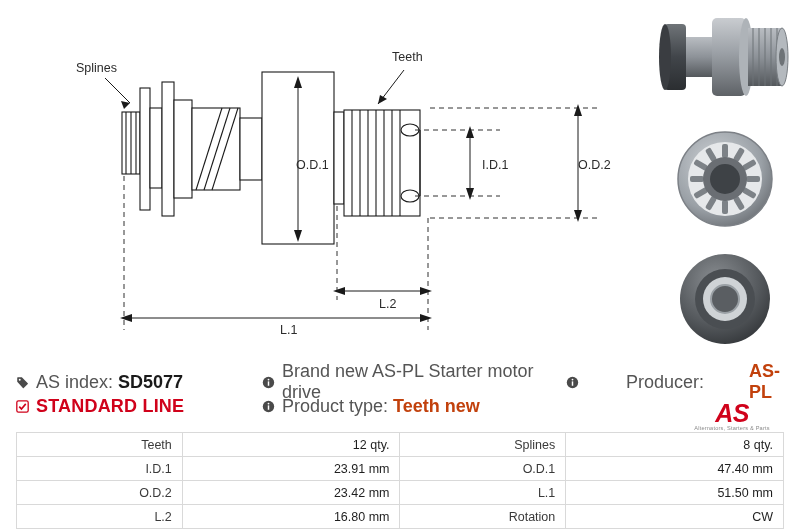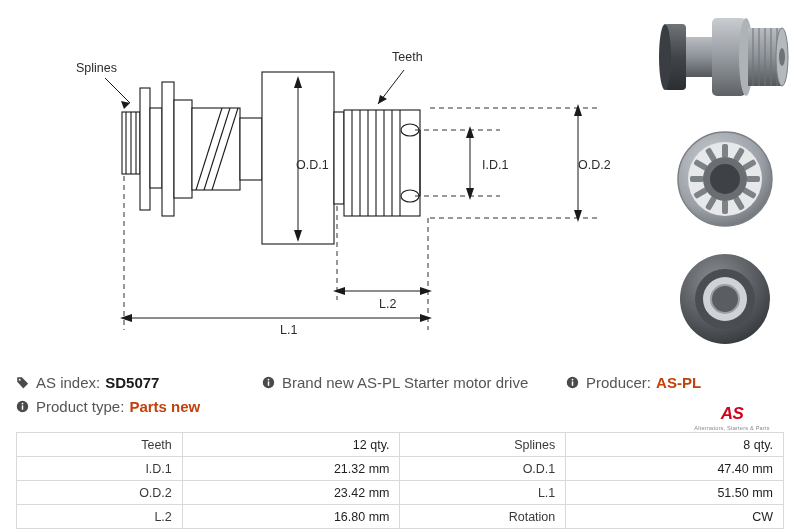--- a/index.html
+++ b/index.html
@@ -47,43 +47,43 @@
   .photo-3 { top: 240px; height: 118px; }
   .photo svg { display: block; }
 
   
   .info {
     position: absolute; left: 16px; top: 370px; width: 768px;
   }
   .info-row {
     display: flex; align-items: center;
     height: 24px;
-    font-size: 15px;
+    font-size: 18px;
   }
   .col-a { width: 246px; display: flex; align-items: center; }
   .col-b { width: 304px; display: flex; align-items: center; }
-  .col-c { width: 218px; display: flex; align-items: center; }
+  .col-c { width: 218px; display: flex; align-items: center; gap: 40px; }
 
   .ico { display: inline-block; margin-right: 7px; flex: none; line-height: 0; }
   .ico svg { display: block; }
 
   .txt-muted { color: #555555; }
   .txt-bold { font-weight: bold; color: #c2410c; }
   .txt-red { color: #d0021b; font-weight: bold; letter-spacing: .2px; }
   .as-index-val { font-weight: bold; color: #1a1a1a; }
 
   
   .logo {
     position: absolute; right: 16px; top: 404px;
     width: 104px; text-align: center;
   }
   .logo-main {
     font-family: "Liberation Sans", sans-serif;
     font-weight: bold; font-style: italic;
-    font-size: 17px; color: #d0021b; line-height: 19px;
+    font-size: 25px; color: #d0021b; line-height: 19px;
     letter-spacing: -0.5px;
   }
   .logo-sub {
     font-size: 5.6px; color: #8a8a8a; letter-spacing: .2px; margin-top: 2px;
   }
 
   
   .spec {
     position: absolute; left: 16px; top: 432px; width: 768px;
     border-collapse: collapse;
@@ -328,30 +328,39 @@
               <rect x="7.1" y="6.6" width="1.8" height="5.4" fill="#ffffff"></rect>
               <circle cx="8" cy="4.4" r="1.1" fill="#ffffff"></circle>
             </svg>
         </span>
         <span class="txt-muted">Producer:</span>
         <span class="txt-bold" style="margin-left:5px">AS-PL</span>
       </div>
     </div>
 
     <div class="info-row">
+      <div class="col-a">
+        <span class="ico">
+          <svg width="13" height="13" viewBox="0 0 16 16">
+              <rect x="1" y="1" width="14" height="14" rx="2" fill="none" stroke="#d0021b" stroke-width="1.6"></rect>
+              <path d="M4 8.2l2.7 2.8L12 4.8" fill="none" stroke="#d0021b" stroke-width="2"></path>
+            </svg>
+        </span>
+        <span class="txt-red">STANDARD LINE</span>
+      </div>
       <div class="col-b">
         <span class="ico">
           <svg width="13" height="13" viewBox="0 0 16 16">
               <circle cx="8" cy="8" r="7" fill="#4a4a4a"></circle>
               <rect x="7.1" y="6.6" width="1.8" height="5.4" fill="#ffffff"></rect>
               <circle cx="8" cy="4.4" r="1.1" fill="#ffffff"></circle>
             </svg>
         </span>
         <span class="txt-muted">Product type:</span>
-        <span class="txt-bold" style="margin-left:5px">Parts new</span>
+        <span class="txt-bold" style="margin-left:5px">Teeth new</span>
       </div>
       <div class="col-c"></div>
     </div>
 
   </div>
 
   <div class="logo">
     <div class="logo-main">AS</div>
     <div class="logo-sub">Alternators, Starters &amp; Parts</div>
   </div>
@@ -359,21 +368,21 @@
   <table class="spec">
     <tbody>
       <tr>
         <td class="k">Teeth</td>
         <td class="v">12 qty.</td>
         <td class="k">Splines</td>
         <td class="v">8 qty.</td>
       </tr>
       <tr>
         <td class="k">I.D.1</td>
-        <td class="v">21.32 mm</td>
+        <td class="v">23.91 mm</td>
         <td class="k">O.D.1</td>
         <td class="v">47.40 mm</td>
       </tr>
       <tr>
         <td class="k">O.D.2</td>
         <td class="v">23.42 mm</td>
         <td class="k">L.1</td>
         <td class="v">51.50 mm</td>
       </tr>
       <tr>

